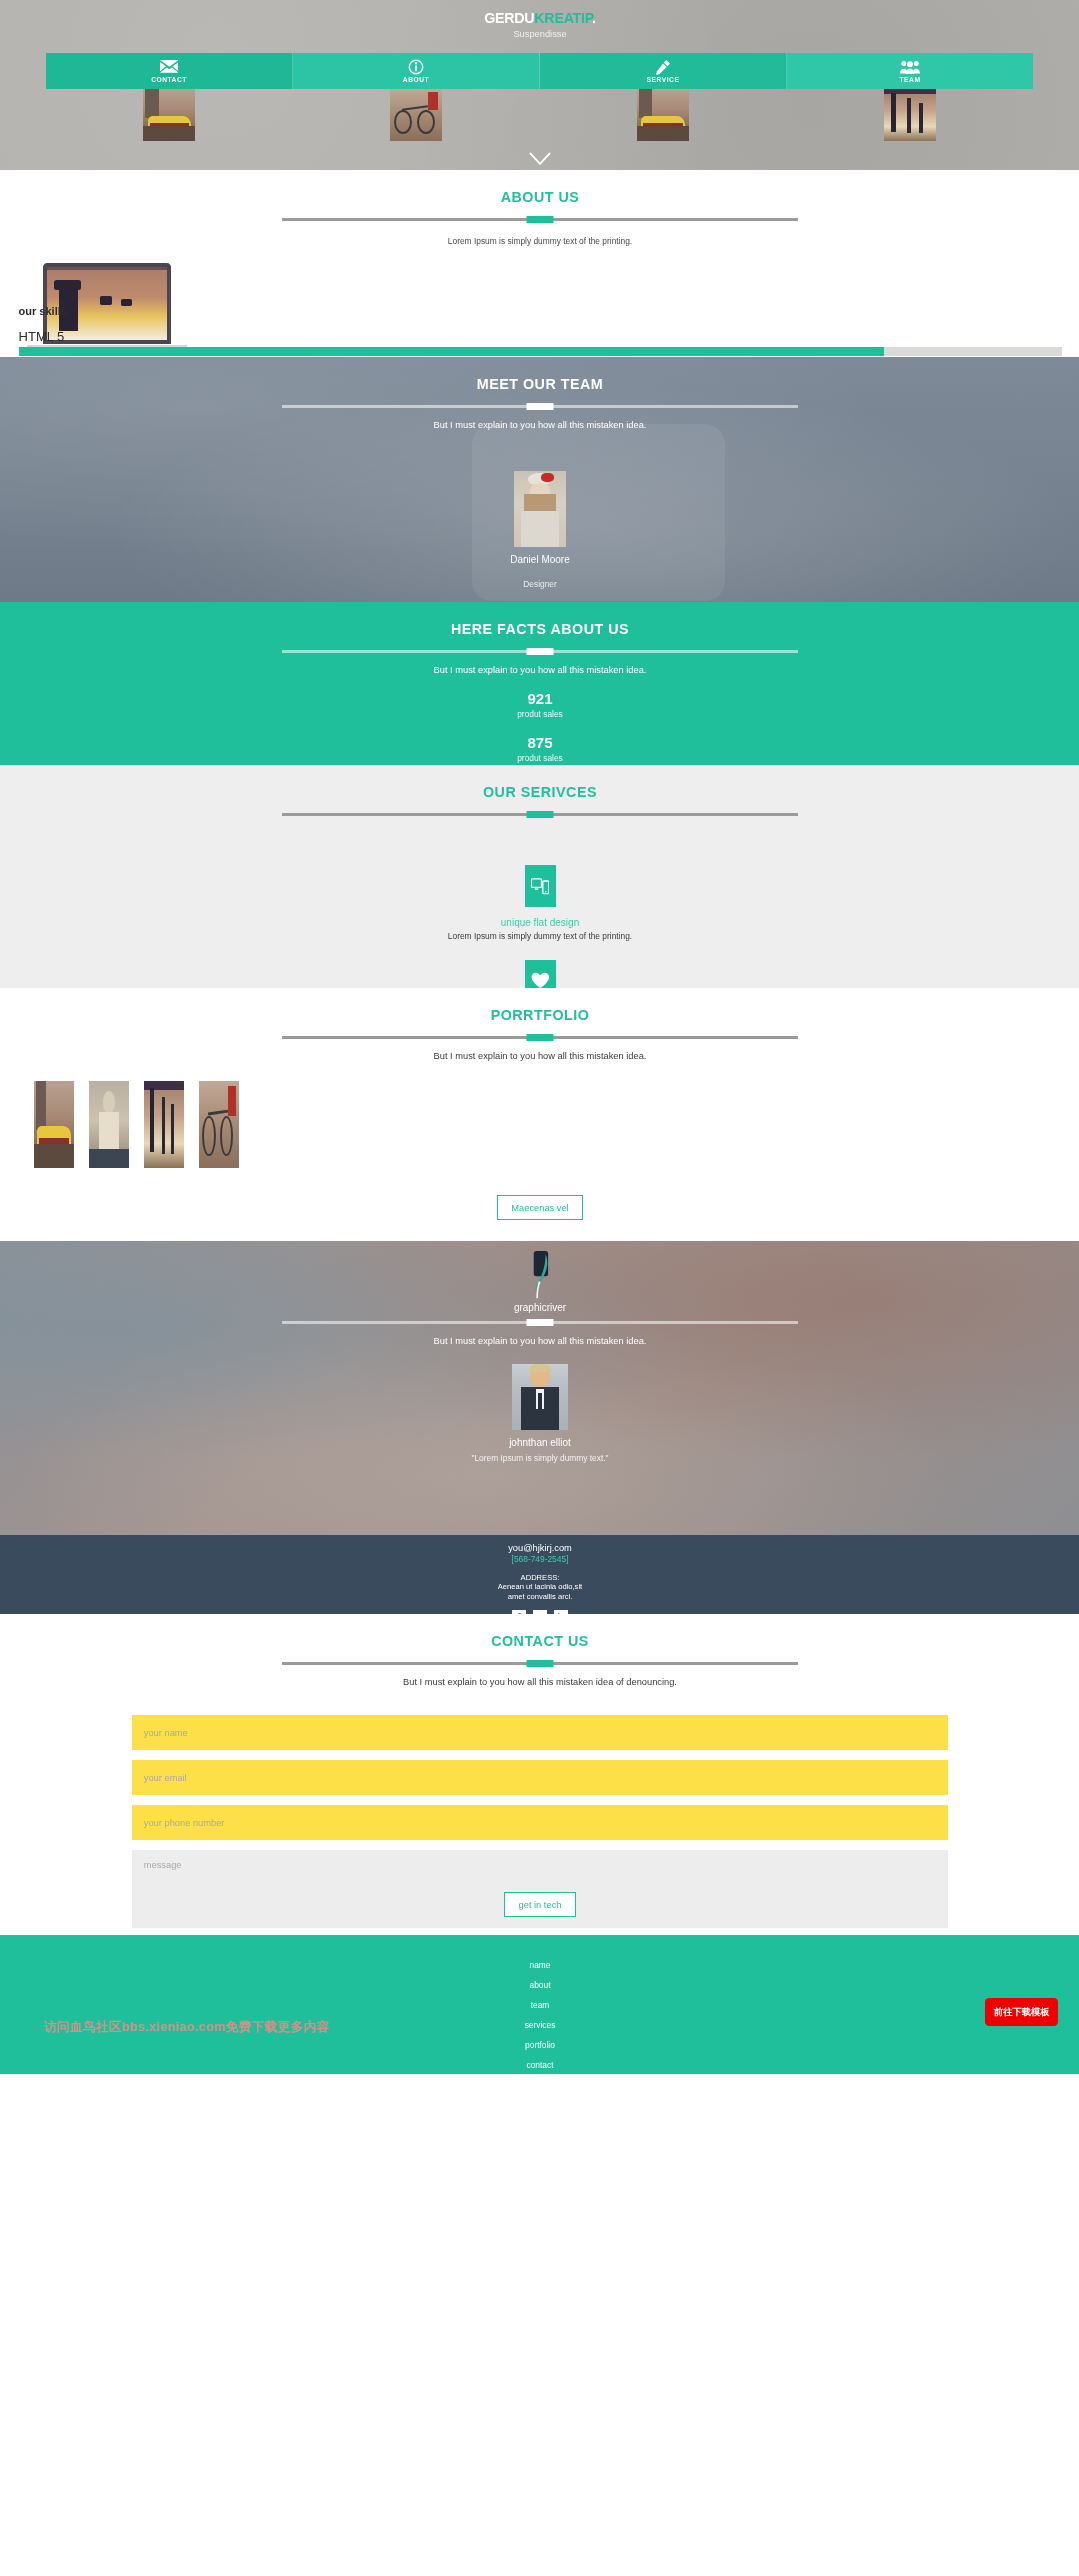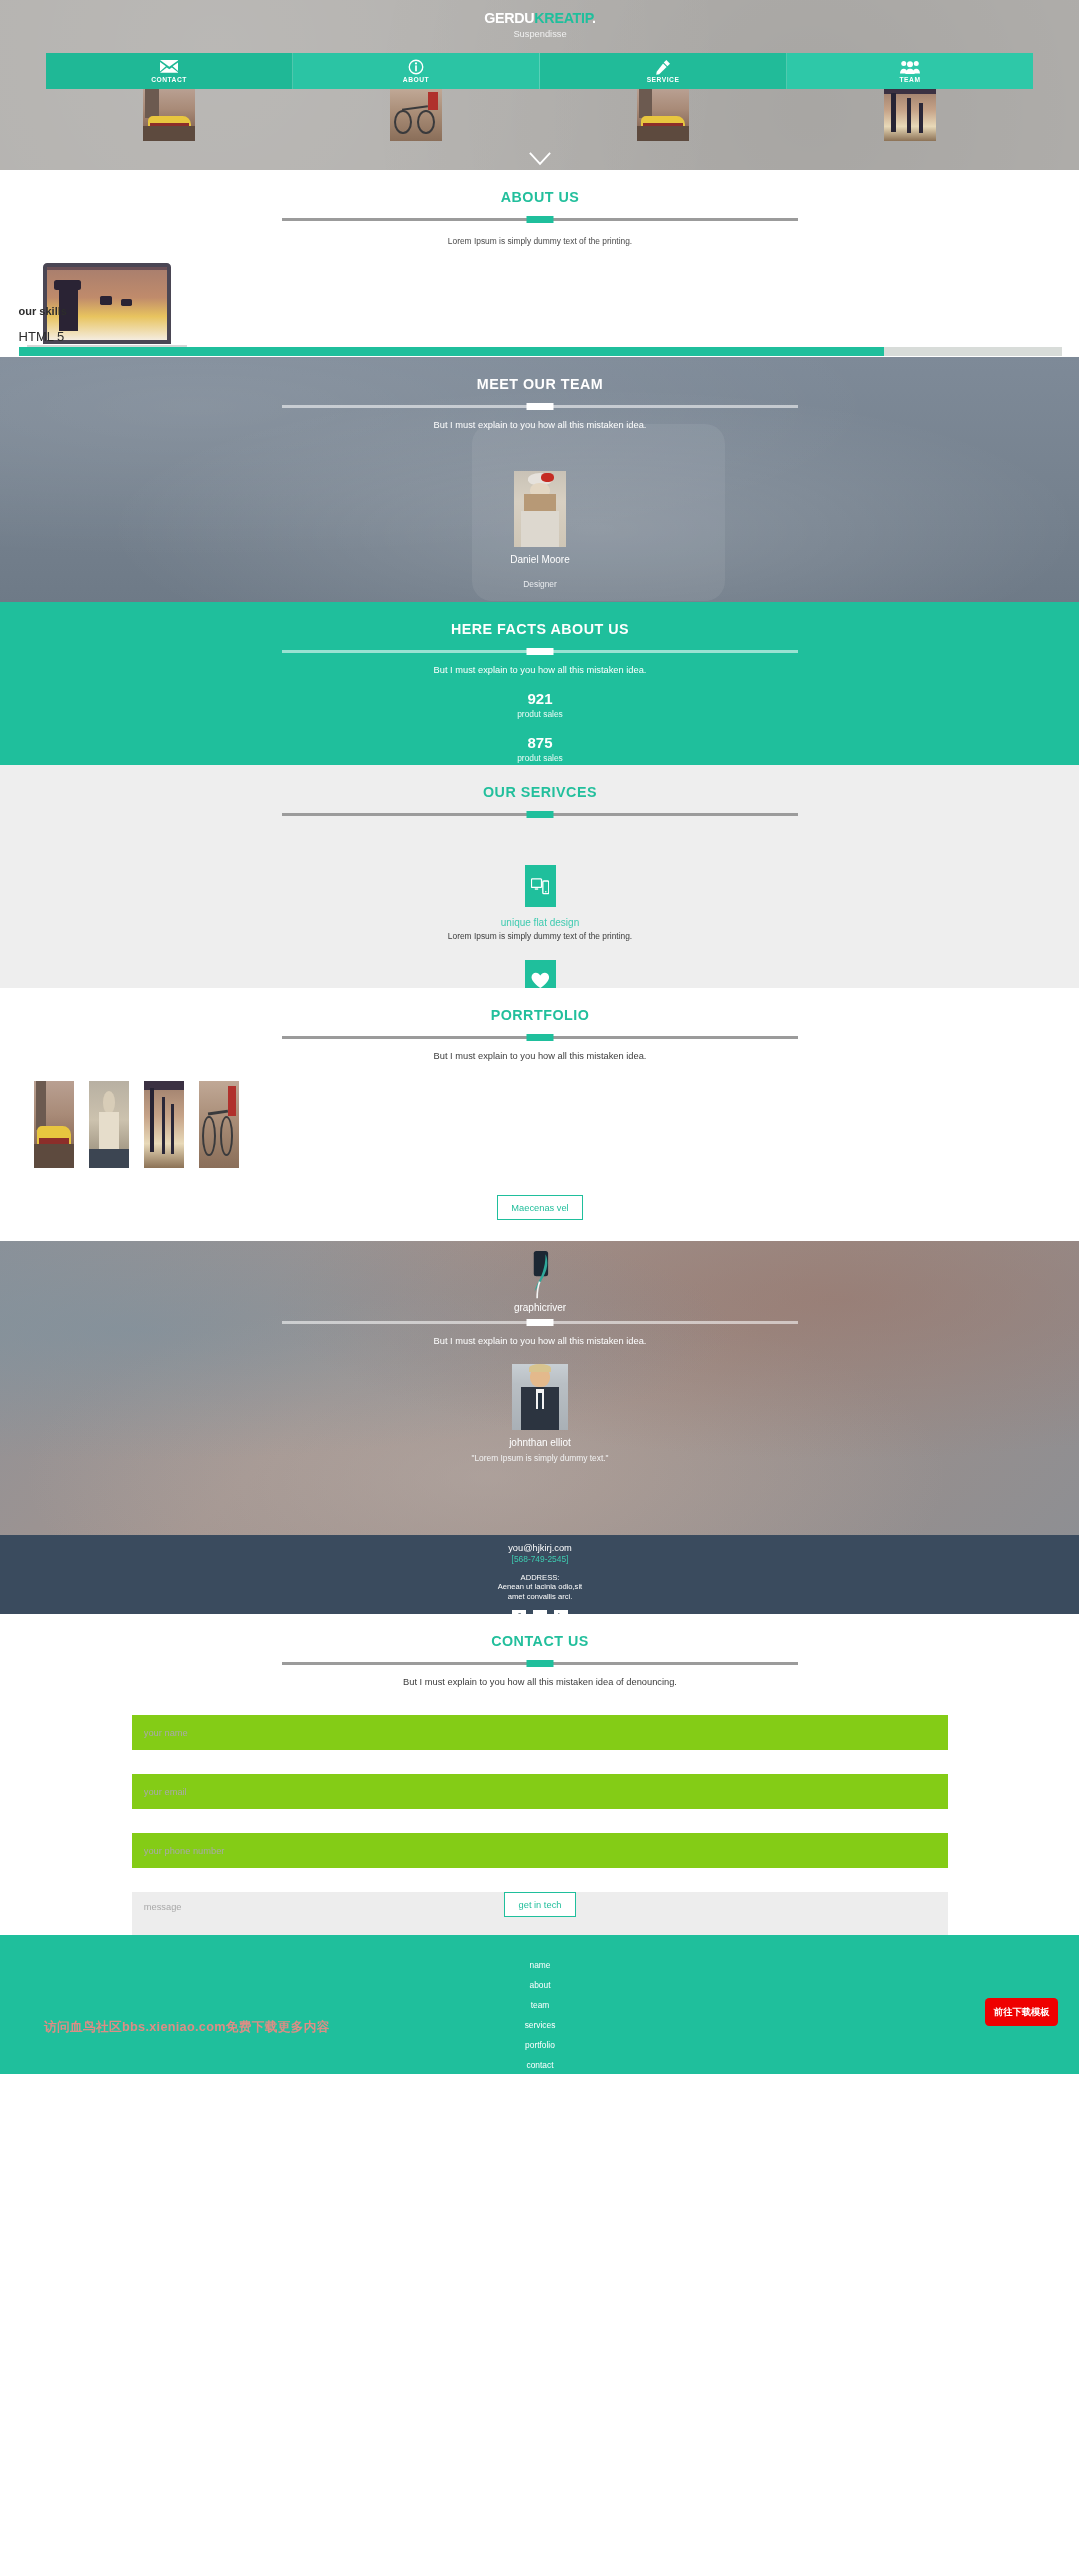--- a/index.html
+++ b/index.html
@@ -194,22 +194,22 @@
   .ib-phone{text-align:center;color:#3ecbb0;font-size:8.4px;margin-top:1.7px;}
   .ib-addr-h{text-align:center;color:#fff;font-size:7.6px;margin-top:8.4px;}
   .ib-addr{text-align:center;color:#fff;font-size:7.6px;line-height:1.35;}
   .socials{display:flex;justify-content:center;gap:6.7px;margin-top:7.6px;}
   .soc{width:14.3px;height:14.3px;background:#fff;color:#3a4b5e;font-weight:bold;font-size:10px;
        display:flex;align-items:center;justify-content:center;cursor:pointer;font-family:"Liberation Serif",serif;}
 
   
   .contact{background:#fff;height:321px;}
   .form{position:absolute;left:132px;top:101px;width:816px;}
-  .field{width:100%;height:35px;background:#84cc16;border:none;outline:none;
-         padding:0 11.8px;font-size:9.3px;color:#555;font-family:"Liberation Sans",sans-serif;margin-bottom:24px;}
+  .field{width:100%;height:35px;background:#fde047;border:none;outline:none;
+         padding:0 11.8px;font-size:9.3px;color:#555;font-family:"Liberation Sans",sans-serif;margin-bottom:10px;}
   .field::placeholder{color:#a9a9a9;}
   .area{width:100%;height:78px;background:#ededed;border:none;outline:none;padding:10px 11.8px;
         font-size:9.3px;color:#555;font-family:"Liberation Sans",sans-serif;resize:none;}
   .area::placeholder{color:#a9a9a9;}
   .send-wrap{position:absolute;left:0;right:0;top:278px;text-align:center;}
 
   
   .footer{background:#1fbf9c;height:139px;position:relative;overflow:hidden;}
   .footer-nav{text-align:center;padding-top:25px;}
   .footer-nav a{display:block;color:#fff;font-size:8.4px;margin-bottom:10px;text-decoration:none;cursor:pointer;}

